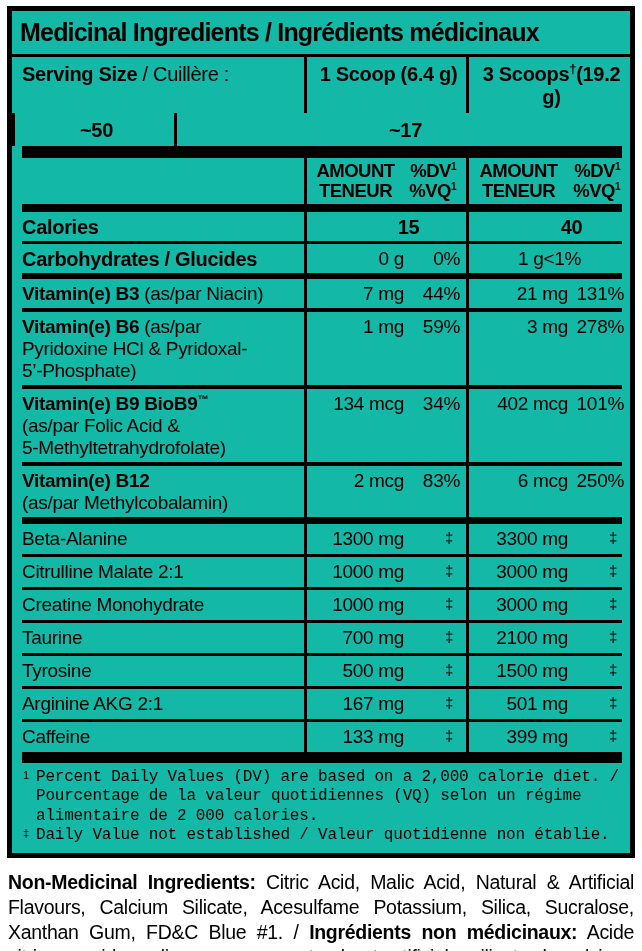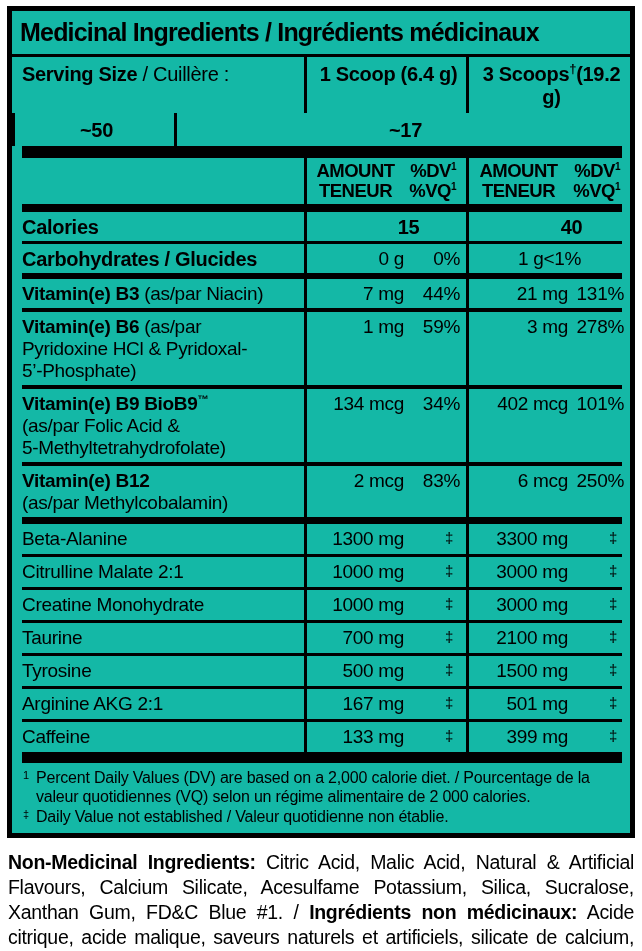--- a/index.html
+++ b/index.html
@@ -50,21 +50,21 @@
   .hline{display:flex;width:100%;}
   .hamt{flex:1;text-align:center;}
   .hdv{width:62px;text-align:right;padding-right:10px;box-sizing:border-box;}
   
   .valbold .center-val{font-weight:bold;font-size:20px;padding-left:44px;}
   .lblbold .cl{font-weight:bold;font-size:20px;}
   
   .footnotes{padding:5px 8px 7px 11px;font-size:16px;line-height:1.22;letter-spacing:-0.2px;}
   .fn{display:flex;}
   .fn-marker{width:13px;flex:none;font-size:11px;padding-top:1px;}
-  .fn-text{flex:1;}
+  .fn-text{flex:1;font-family:Liberation Mono, monospace;}
   
   .nonmed{margin:12px 8px 0 8px;font-size:19.5px;line-height:25px;letter-spacing:-0.3px;text-align:justify;}
 </style>
 </head>
 <body>
 
 <div class="panel">
 
   <div class="title"><span class="b">Medicinal Ingredients</span><span> / </span><span class="fr">Ingrédients médicinaux</span></div>
 

